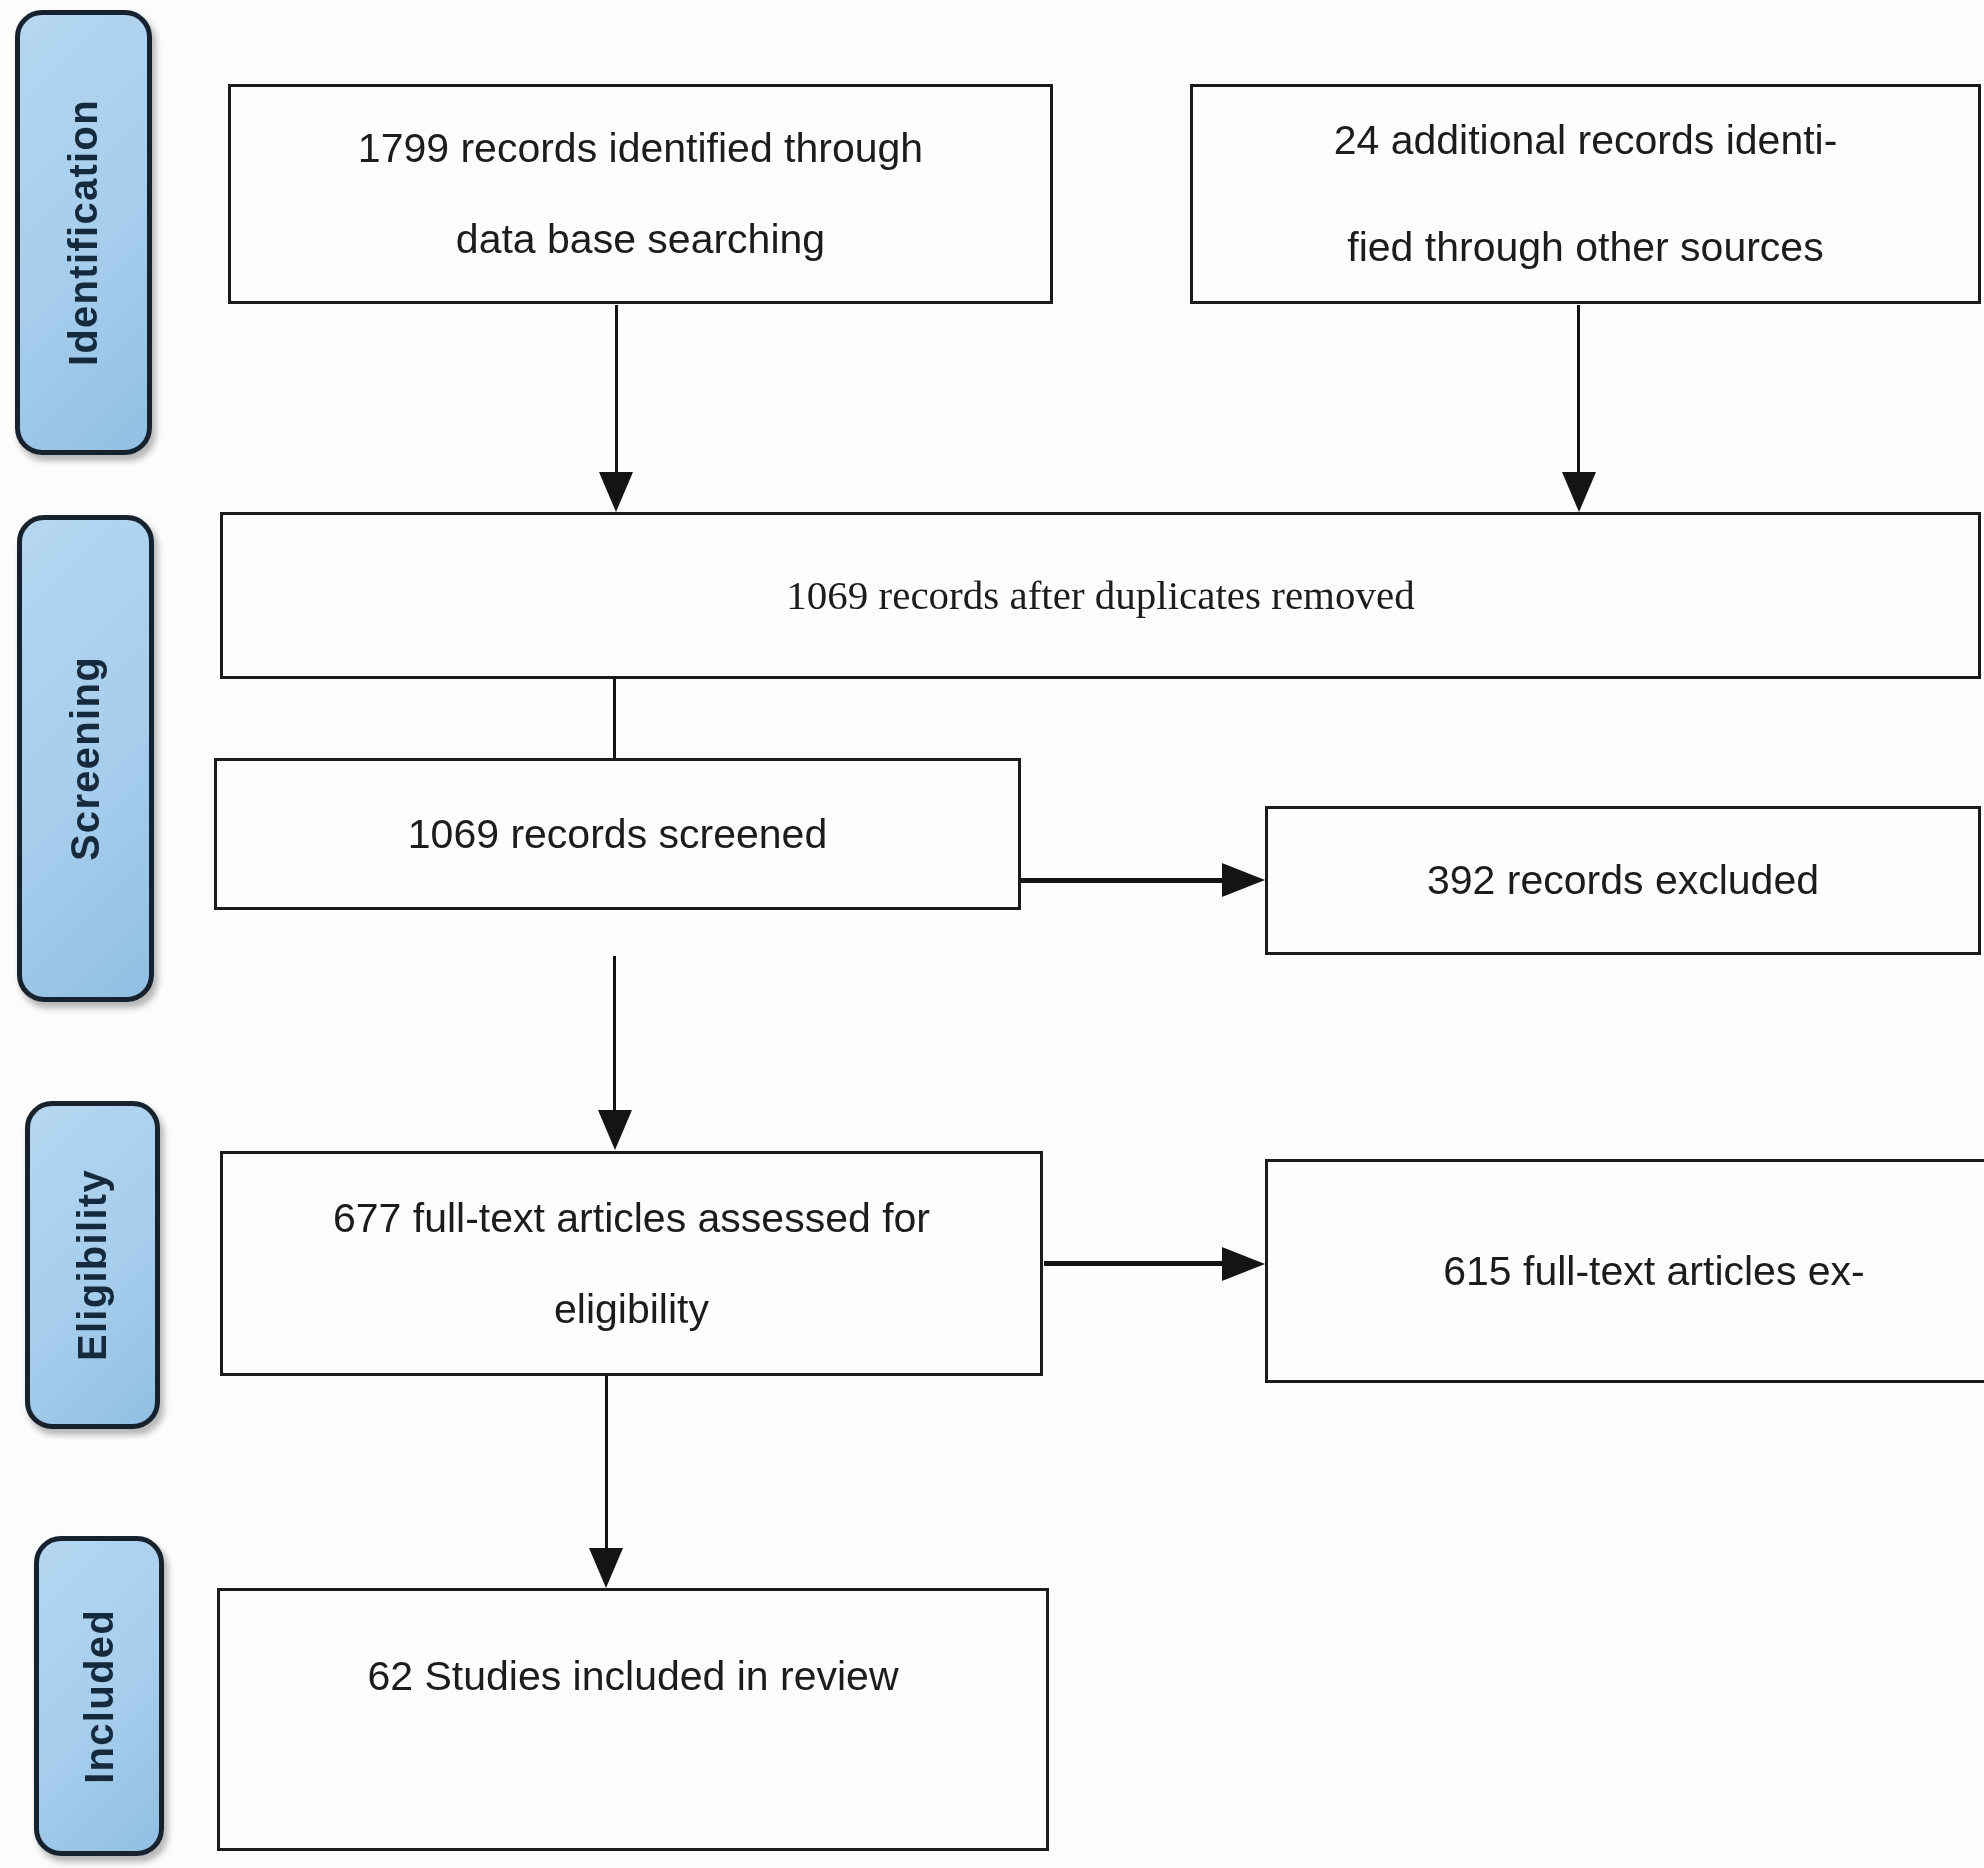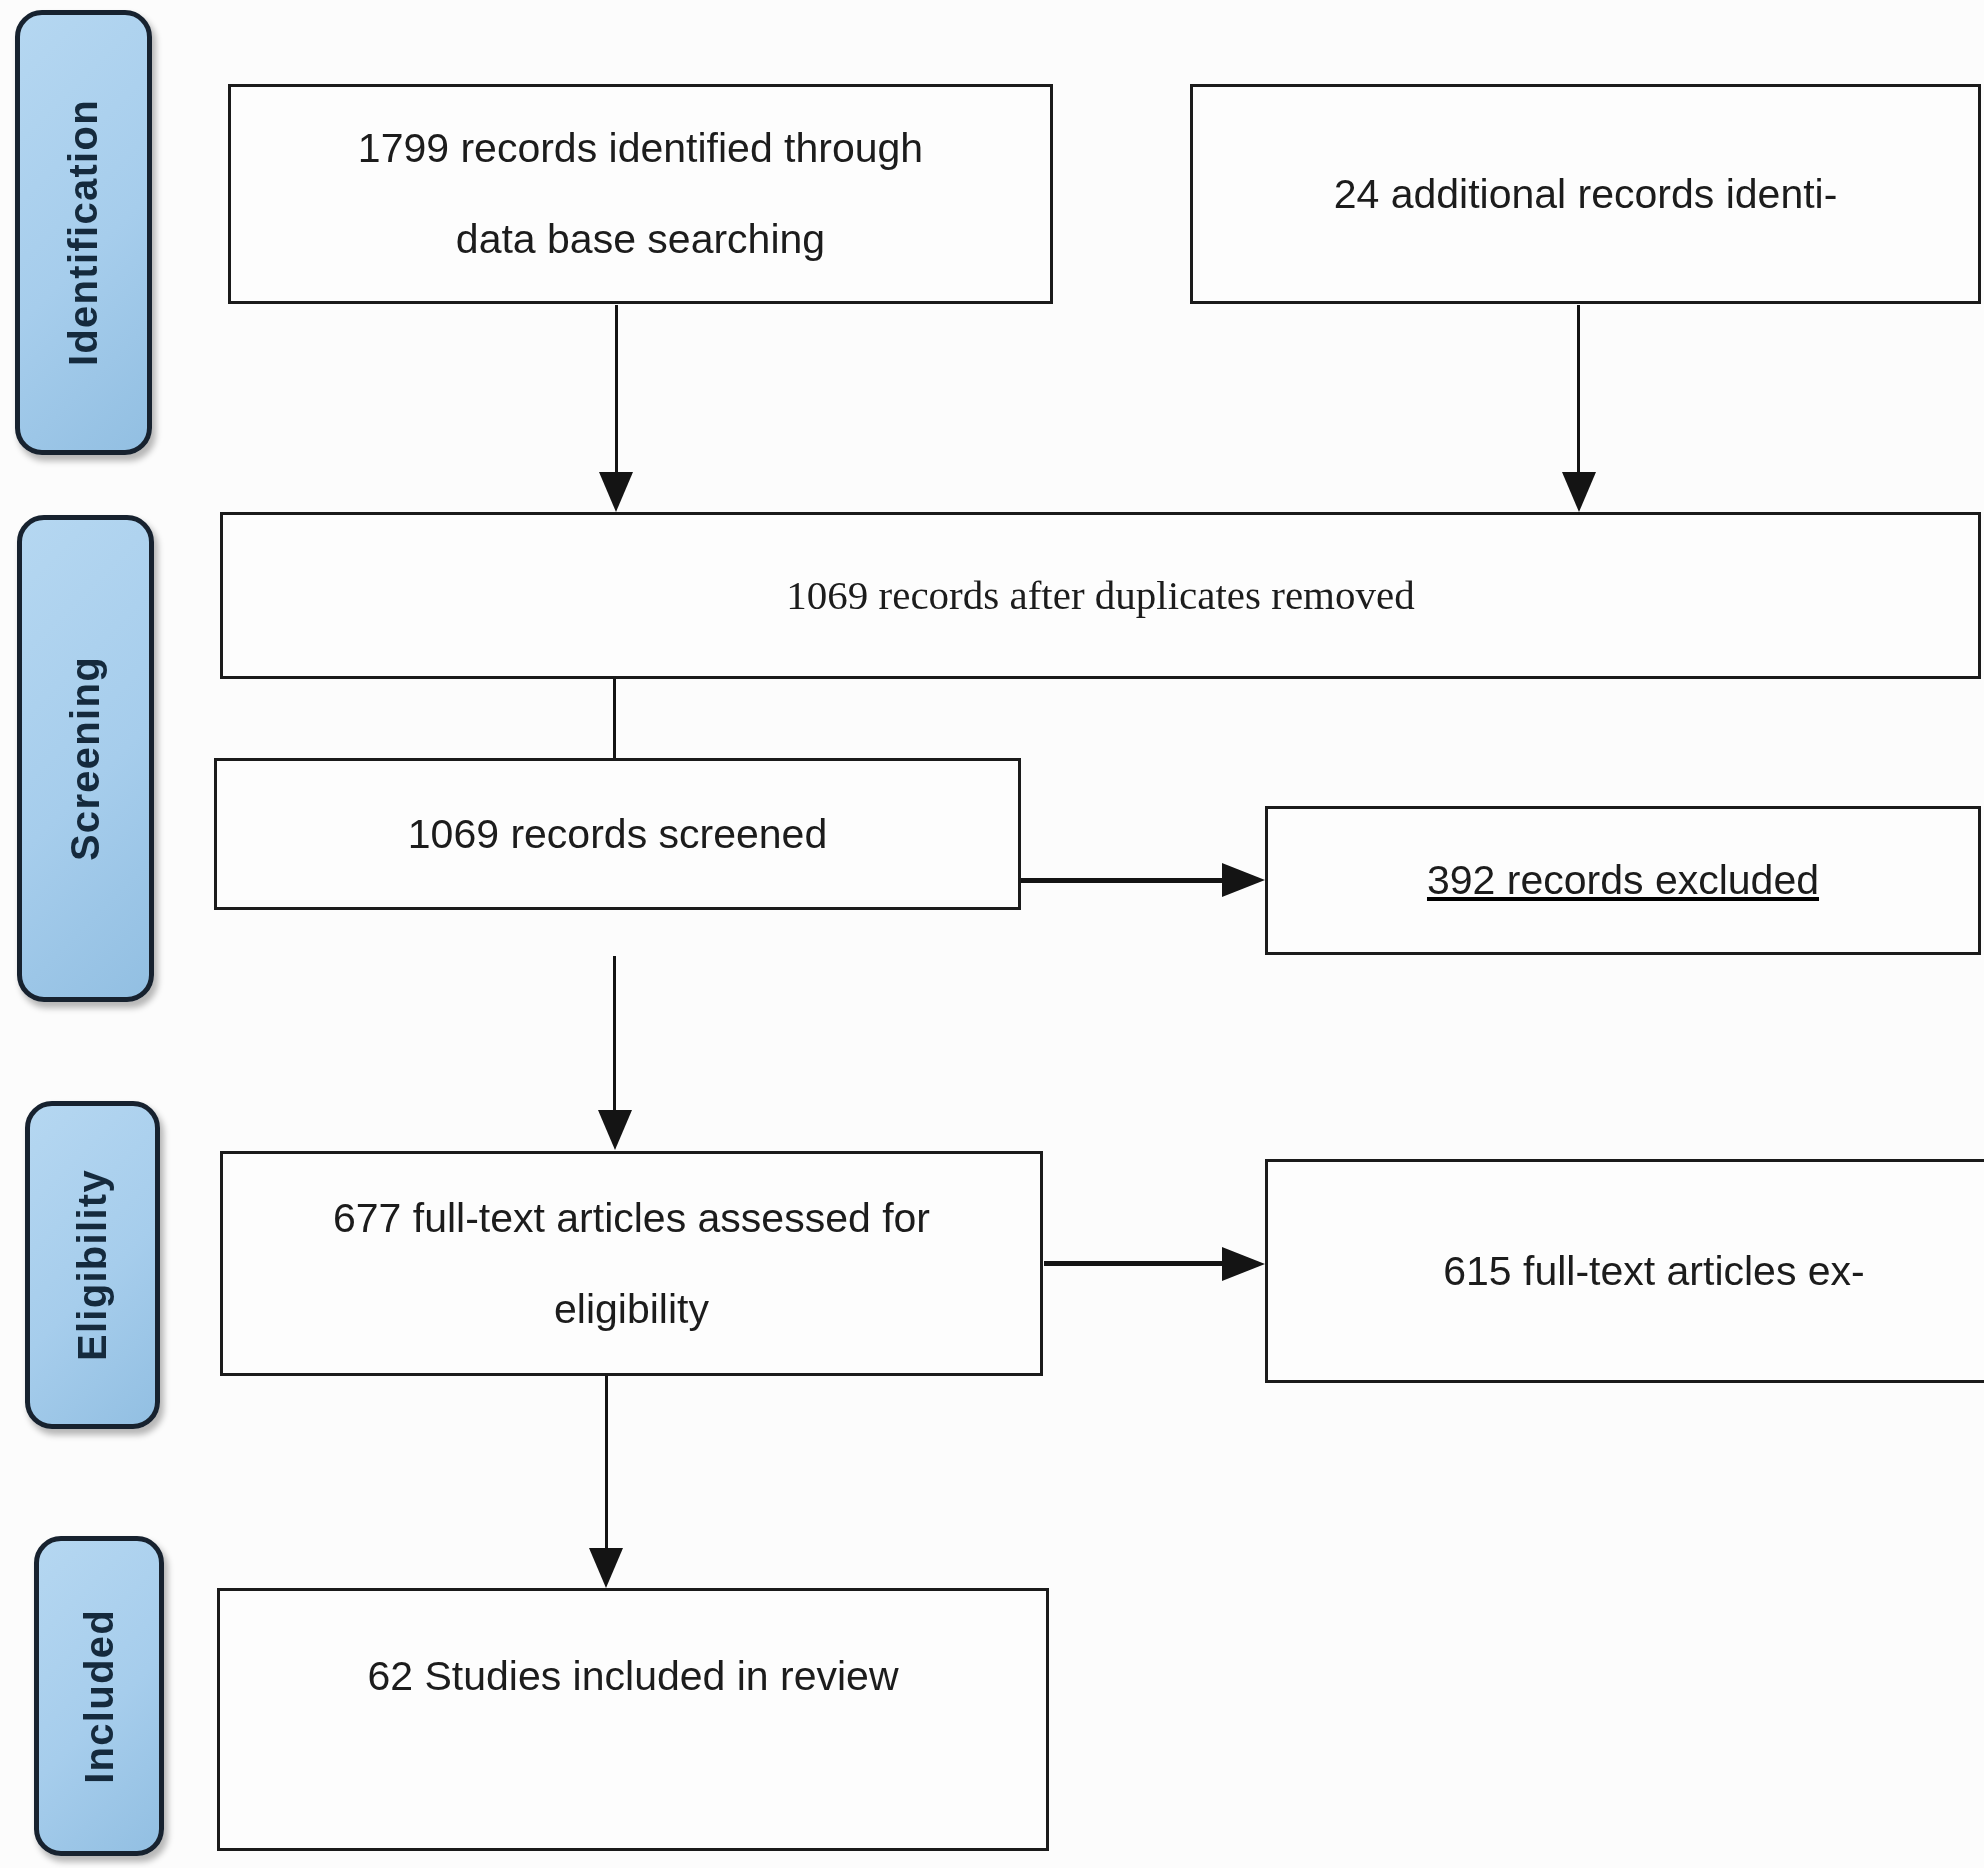--- a/index.html
+++ b/index.html
@@ -103,20 +103,21 @@
   <div class="stage" style="left:34px; top:1536px; width:130px; height:320px;">
     <span class="stage-text">Included</span>
   </div>
 
   <div class="box" style="left:228px; top:84px; width:825px; height:220px;">
     <span class="line">1799 records identified through</span>
     <span class="line">data base searching</span>
   </div>
   <div class="box" style="left:1190px; top:84px; width:791px; height:220px;gap:16px;">
     <span class="line">24 additional records identi-</span>
+    <span class="line">fied through other sources</span>
   </div>
 
   <div>
     <div class="stem-v" style="left:615px; top:305px; height:170px;"></div>
     <div class="head-down" style="left:599px; top:472px;"></div>
   </div>
 
   <div>
     <div class="stem-v" style="left:1577px; top:305px; height:170px;"></div>
     <div class="head-down" style="left:1562px; top:472px;"></div>
@@ -127,21 +128,21 @@
   </div>
 
   <div>
     <div class="stem-v" style="left:613px; top:679px; height:86px;"></div>
     <div class="head-down" style="left:598px; top:764px;"></div>
   </div>
 
   <div class="box" style="left:214px; top:758px; width:807px; height:152px;">
     <span class="line">1069 records screened</span>
   </div>
-  <div class="box" style="left:1265px; top:806px; width:716px; height:149px;text-decoration:underline;">
+  <div class="box" style="left:1265px; top:806px; width:716px; height:149px;">
     <span class="line">392 records excluded</span>
   </div>
 
   <div>
     <div class="stem-h" style="left:1021px; top:878px; width:202px;"></div>
     <div class="head-right" style="left:1222px; top:863px;"></div>
   </div>
 
   <div>
     <div class="stem-v" style="left:613px; top:956px; height:156px;"></div>

